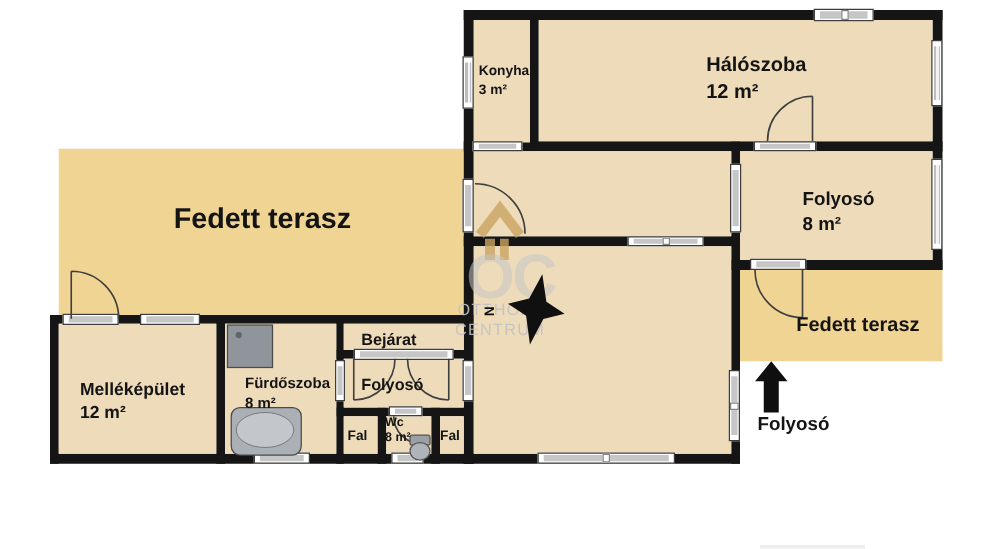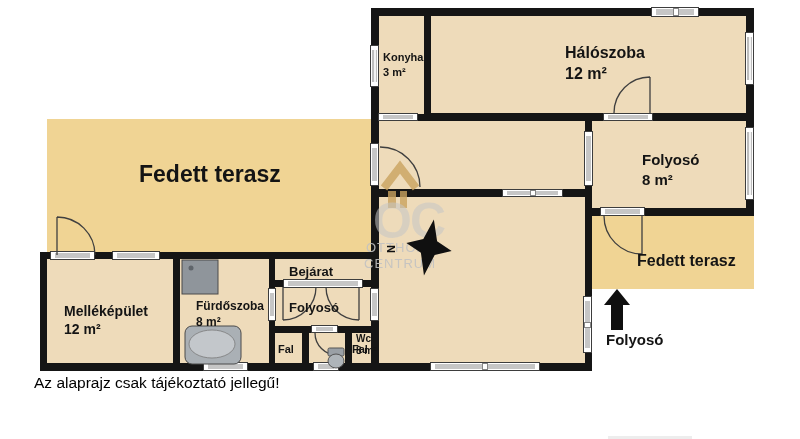--- a/index.html
+++ b/index.html
@@ -191,26 +191,25 @@
   </div>
   <div class="lbl" style="left:289px;top:263px;font-size:13px;">
     <div>Bejárat</div>
   </div>
   <div class="lbl" style="left:289px;top:299px;font-size:13px;">
     <div>Folyosó</div>
   </div>
   <div class="lbl" style="left:278px;top:342px;font-size:11px;">
     <div>Fal</div>
   </div>
-  <div class="lbl" style="left:308px;top:333px;font-size:10px;line-height:1.2;margin-left:48px;">
+  <div class="lbl" style="left:308px;top:333px;font-size:10px;line-height:1.2;">
     <div>Wc</div>
     <div>8 m²</div>
   </div>
   <div class="lbl" style="left:352px;top:342px;font-size:11px;">
     <div>Fal</div>
   </div>
   <div class="lbl" style="left:606px;top:330px;font-size:15px;">
     <div>Folyosó</div>
   </div>
-  <div class="lbl normal" style="left:34px;top:373px;font-size:15.5px;color:#000;">Az alaprajz csak tájékoztató jellegű!</div>
 
   <div class="abs" style="left:608px;top:436px;width:84px;height:3px;background:#ededed;"></div>
 </div>
 
 </body></html>

